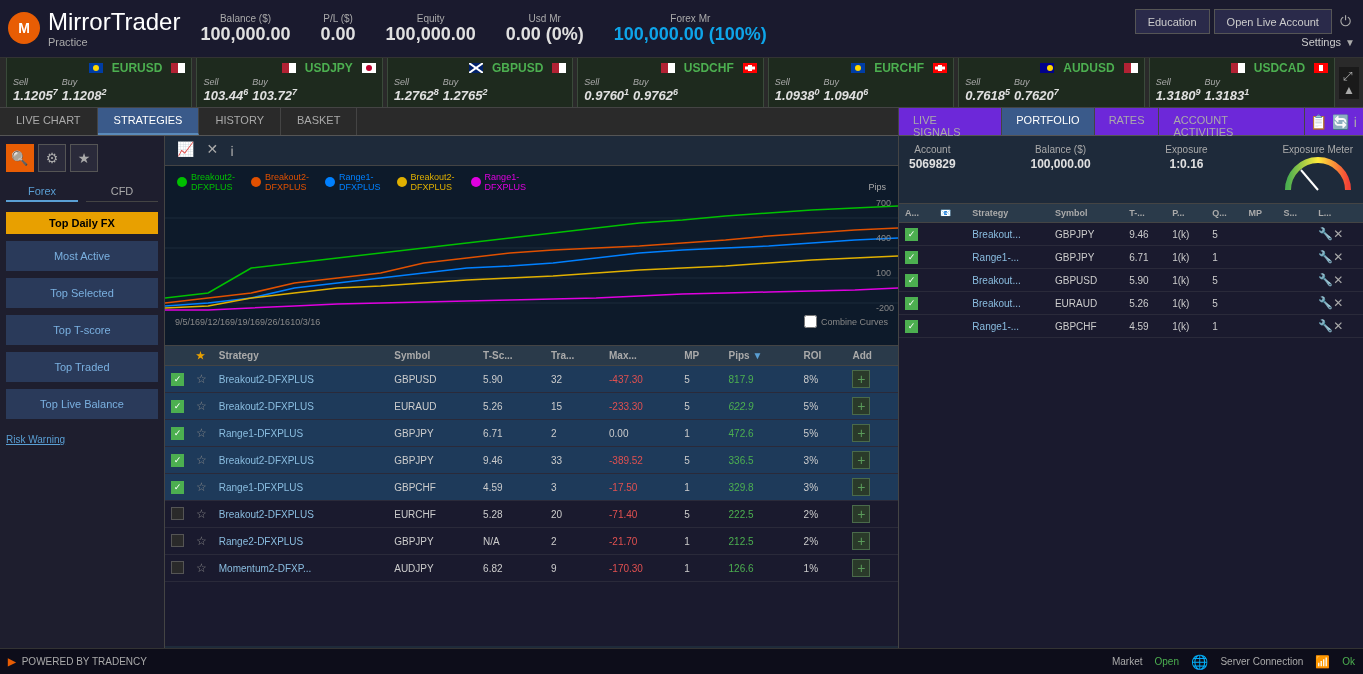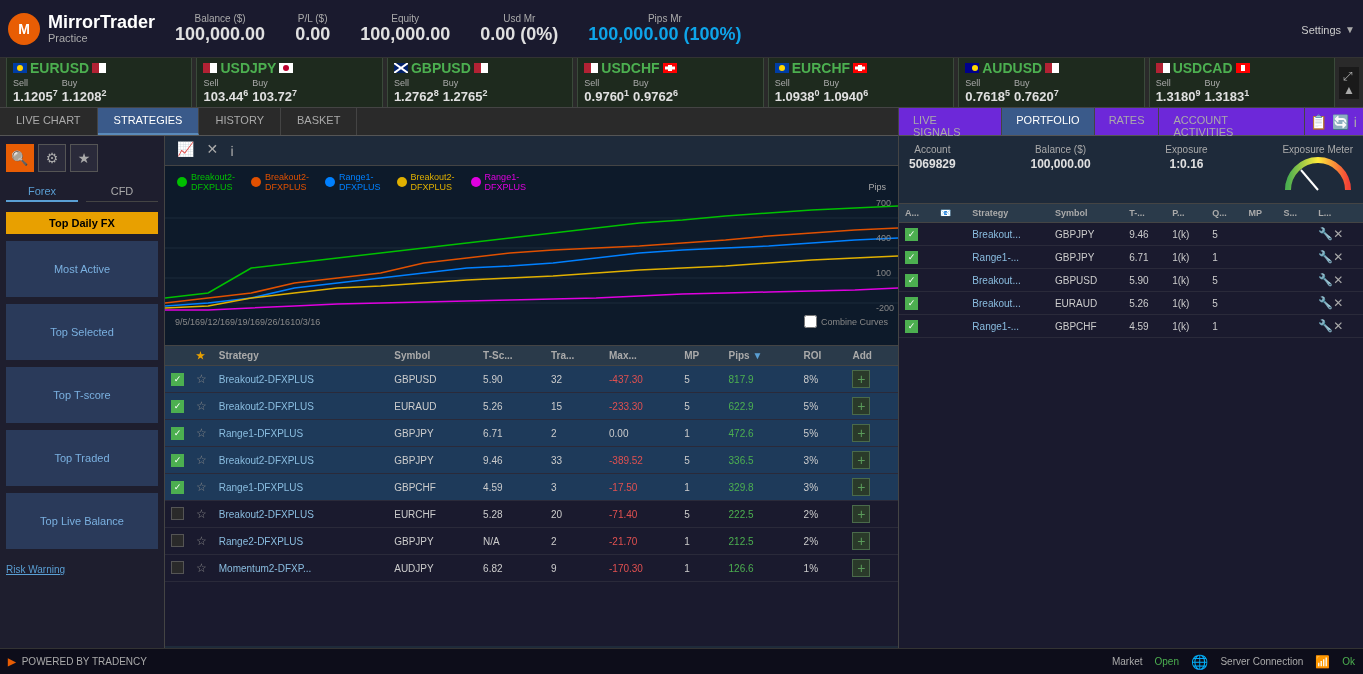--- a/index.html
+++ b/index.html
@@ -2,37 +2,37 @@
 <html><head>
   <meta charset="utf-8">
   <style>
     * { margin: 0; padding: 0; box-sizing: border-box; }
     body { background: #1a1a2e; color: #ccc; font-family: Arial, sans-serif; font-size: 11px; width: 1363px; height: 674px; overflow: hidden; }
 
     
     .header { background: #1a1a2e; height: 58px; display: flex; align-items: center; padding: 0 8px; border-bottom: 1px solid #333; }
     .logo { display: flex; align-items: center; margin-right: 20px; }
     .logo-icon { width: 32px; height: 32px; background: #e85d04; border-radius: 50%; display: flex; align-items: center; justify-content: center; color: white; font-size: 14px; font-weight: bold; margin-right: 8px; }
-    .logo-text { color: white; font-size: 18px; font-weight: bold; line-height: 1.1; }
+    .logo-text { color: white; font-size: 24px; font-weight: normal; line-height: 1.1; }
     .logo-sub { color: #aaa; font-size: 11px; }
     .header-stats { display: flex; gap: 30px; flex: 1; }
     .stat-group { text-align: center; }
     .stat-label { color: #aaa; font-size: 10px; }
     .stat-value { color: #e0e0e0; font-size: 18px; font-weight: bold; }
     .stat-value.green { color: #0ea5e9; }
     .btn-education { background: #2a2a4a; border: 1px solid #555; color: #ccc; padding: 4px 12px; cursor: pointer; font-size: 11px; }
     .btn-live { background: #2a2a4a; border: 1px solid #555; color: #ccc; padding: 4px 12px; cursor: pointer; font-size: 11px; }
     .btn-settings { background: none; border: none; color: #ccc; cursor: pointer; font-size: 11px; }
 
     
     .currency-bar { background: #2a2a2a; height: 50px; display: flex; align-items: center; padding: 2px 4px; border-bottom: 1px solid #444; overflow: hidden; }
     .currency-item { background: #1e2a1e; border: 1px solid #3a4a3a; margin: 0 2px; padding: 3px 6px; min-width: 135px; flex: 1; }
-    .currency-name { color: #4caf50; font-size: 14px; font-weight: bold; display: flex; align-items: center; gap: 3px; }
+    .currency-name { color: #4caf50; font-size: 12px; font-weight: bold; display: flex; align-items: center; gap: 9px; justify-content: flex-end; }
     .currency-prices { display: flex; gap: 4px; margin-top: 2px; }
-    .price-group { display: flex; flex-direction: column; }
+    .price-group { display: flex; flex-direction: column; font-style: italic; }
     .price-label { color: #aaa; font-size: 9px; }
     .price-value { color: #e0e0e0; font-size: 13px; font-weight: bold; }
     .price-value sup { font-size: 9px; }
 
     
     .main { display: flex; height: calc(674px - 58px - 50px); }
 
     
     .left-panel { width: 899px; display: flex; flex-direction: column; border-right: 1px solid #444; }
 
@@ -46,21 +46,21 @@
 
     
     .sidebar { width: 165px; background: #1e1e2e; border-right: 1px solid #444; padding: 8px 6px; display: flex; flex-direction: column; gap: 4px; }
     .sidebar-tabs { display: flex; gap: 8px; margin-bottom: 6px; }
     .sidebar-tab { flex: 1; text-align: center; padding: 3px; cursor: pointer; font-size: 11px; color: #aaa; border-bottom: 1px solid #444; }
     .sidebar-tab.active { color: #5a9fd4; border-bottom: 2px solid #5a9fd4; }
     .filter-icons { display: flex; gap: 4px; margin-bottom: 6px; }
     .filter-icon { width: 28px; height: 28px; background: #2a2a3a; border: 1px solid #555; display: flex; align-items: center; justify-content: center; cursor: pointer; color: #aaa; font-size: 14px; }
     .filter-icon.active { background: #e85d04; color: white; border-color: #e85d04; }
     .filter-btn { background: #e8a000; color: black; border: none; padding: 5px 8px; cursor: pointer; font-size: 11px; font-weight: bold; width: 100%; margin-bottom: 3px; }
-    .sidebar-btn { background: #2a3a5a; color: #7ab0e0; border: none; padding: 22px 8px; cursor: pointer; font-size: 11px; width: 100%; margin-bottom: 3px; text-align: center; }
+    .sidebar-btn { background: #2a3a5a; color: #7ab0e0; border: none; padding: 9px 8px; cursor: pointer; font-size: 11px; width: 100%; margin-bottom: 3px; text-align: center; }
     .sidebar-info { color: #888; font-size: 10px; margin-top: 8px; line-height: 1.4; }
     .risk-warning { color: #5a9fd4; font-size: 10px; text-decoration: underline; cursor: pointer; margin-top: 8px; }
 
     
     .main-area { flex: 1; display: flex; flex-direction: column; overflow: hidden; }
     .chart-toolbar { background: #1e2a3a; padding: 4px 8px; display: flex; align-items: center; justify-content: space-between; border-bottom: 1px solid #444; height: 30px; }
     .toolbar-icons { display: flex; gap: 4px; }
     .toolbar-icon { color: #aaa; cursor: pointer; font-size: 14px; padding: 2px 4px; }
 
     
@@ -143,25 +143,30 @@
     </div>
     <div class="stat-group">
       <div class="stat-label">Equity</div>
       <div class="stat-value">100,000.00</div>
     </div>
     <div class="stat-group">
       <div class="stat-label">Usd Mr</div>
       <div class="stat-value">0.00 (0%)</div>
     </div>
     <div class="stat-group">
-      <div class="stat-label">Pips Mr</div>
+      <div class="stat-label">Forex Mr</div>
       <div class="stat-value green">100,000.00 (100%)</div>
     </div>
   </div>
   <div class="header-right">
+    <div class="header-btns-row">
+      <button class="btn-education">Education</button>
+      <button class="btn-live">Open Live Account</button>
+      <span style="color:#aaa;font-size:14px;cursor:pointer;padding:4px;">⏻</span>
+    </div>
     <div style="display:flex;align-items:center;gap:4px;margin-top:2px;">
       <button class="btn-settings">Settings</button>
       <span style="color:#aaa;font-size:10px;">▼</span>
     </div>
   </div>
 </div>
 
 <div class="currency-bar">
   <div class="currency-item">
     <div class="currency-name">
@@ -482,21 +487,21 @@
       </td>
       <td><span class="star">☆</span></td>
       <td style="color:#8abde0;">Breakout2-DFXPLUS</td>
       <td>
         <span style="color:#ccc;">EURAUD</span>
       </td>
       <td>5.26</td>
       <td>15</td>
       <td style="color:#e05050">-233.30</td>
       <td>5</td>
-      <td style="color:#4caf50;">622.9</td>
+      <td style="color:#4caf50;font-style:italic;">622.9</td>
       <td>5%</td>
       <td>
                     <button class="add-btn">+</button>
                   </td>
     </tr>
                 <tr class="selected">
       <td>
         <div class="cb checked">✓</div>
       </td>
       <td><span class="star">☆</span></td>

